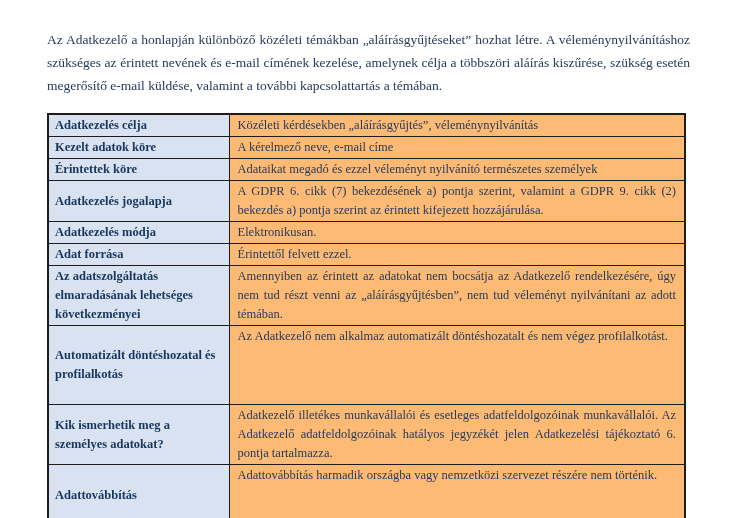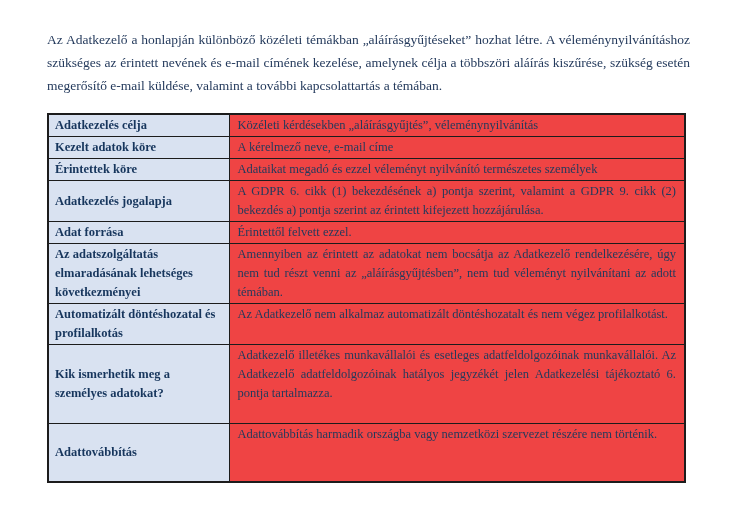--- a/index.html
+++ b/index.html
@@ -48,21 +48,21 @@
     font-weight: bold;
     text-align: left;
     vertical-align: middle;
     padding: 1px 10px 1px 6px;
   }
   table.gdpr td {
     color: var(--body_text);
     text-align: justify;
     vertical-align: top;
     padding: 1px 8px 1px 8px;
-    background: #ef4444;
+    background: #fdba74;
   }
   
   table.gdpr tr            { height: 20px; }
   table.gdpr tr:nth-child(4)  { height: 38px; }
   table.gdpr tr:nth-child(5)  { height: 19px; }
   table.gdpr tr:nth-child(6)  { height: 21px; }
   table.gdpr tr:nth-child(7)  { height: 22px; margin-left: 28px; }
   table.gdpr tr:nth-child(8)  { height: 79px; }
   table.gdpr tr:nth-child(9)  { height: 58px; margin-top: 24px; }
   table.gdpr tr:nth-child(10) { height: 62px; }
@@ -91,24 +91,28 @@
       <td>A kérelmező neve, e-mail címe</td>
     </tr>
 
     <tr>
       <th>Érintettek köre</th>
       <td>Adataikat megadó és ezzel véleményt nyilvánító természetes személyek</td>
     </tr>
 
     <tr>
       <th>Adatkezelés jogalapja</th>
-      <td>A GDPR 6. cikk (1) bekezdésének a) pontja szerint, valamint a GDPR 9. cikk (2) bekezdés a) pontja szerint az érintett kifejezett hozzájárulása.</td>
+      <td>A GDPR 6. cikk (7) bekezdésének a) pontja szerint, valamint a GDPR 9. cikk (2) bekezdés a) pontja szerint az érintett kifejezett hozzájárulása.</td>
     </tr>
 
 
+    <tr>
+      <th>Adatkezelés módja</th>
+      <td>Elektronikusan.</td>
+    </tr>
 
     <tr>
       <th>Adat forrása</th>
       <td>Érintettől felvett ezzel.</td>
     </tr>
 
     <tr>
       <th>Az adatszolgáltatás elmaradásának lehetséges következményei</th>
       <td>Amennyiben az érintett az adatokat nem bocsátja az Adatkezelő rendelkezésére, úgy nem tud részt venni az „aláírásgyűjtésben”, nem tud véleményt nyilvánítani az adott témában.</td>
     </tr>

